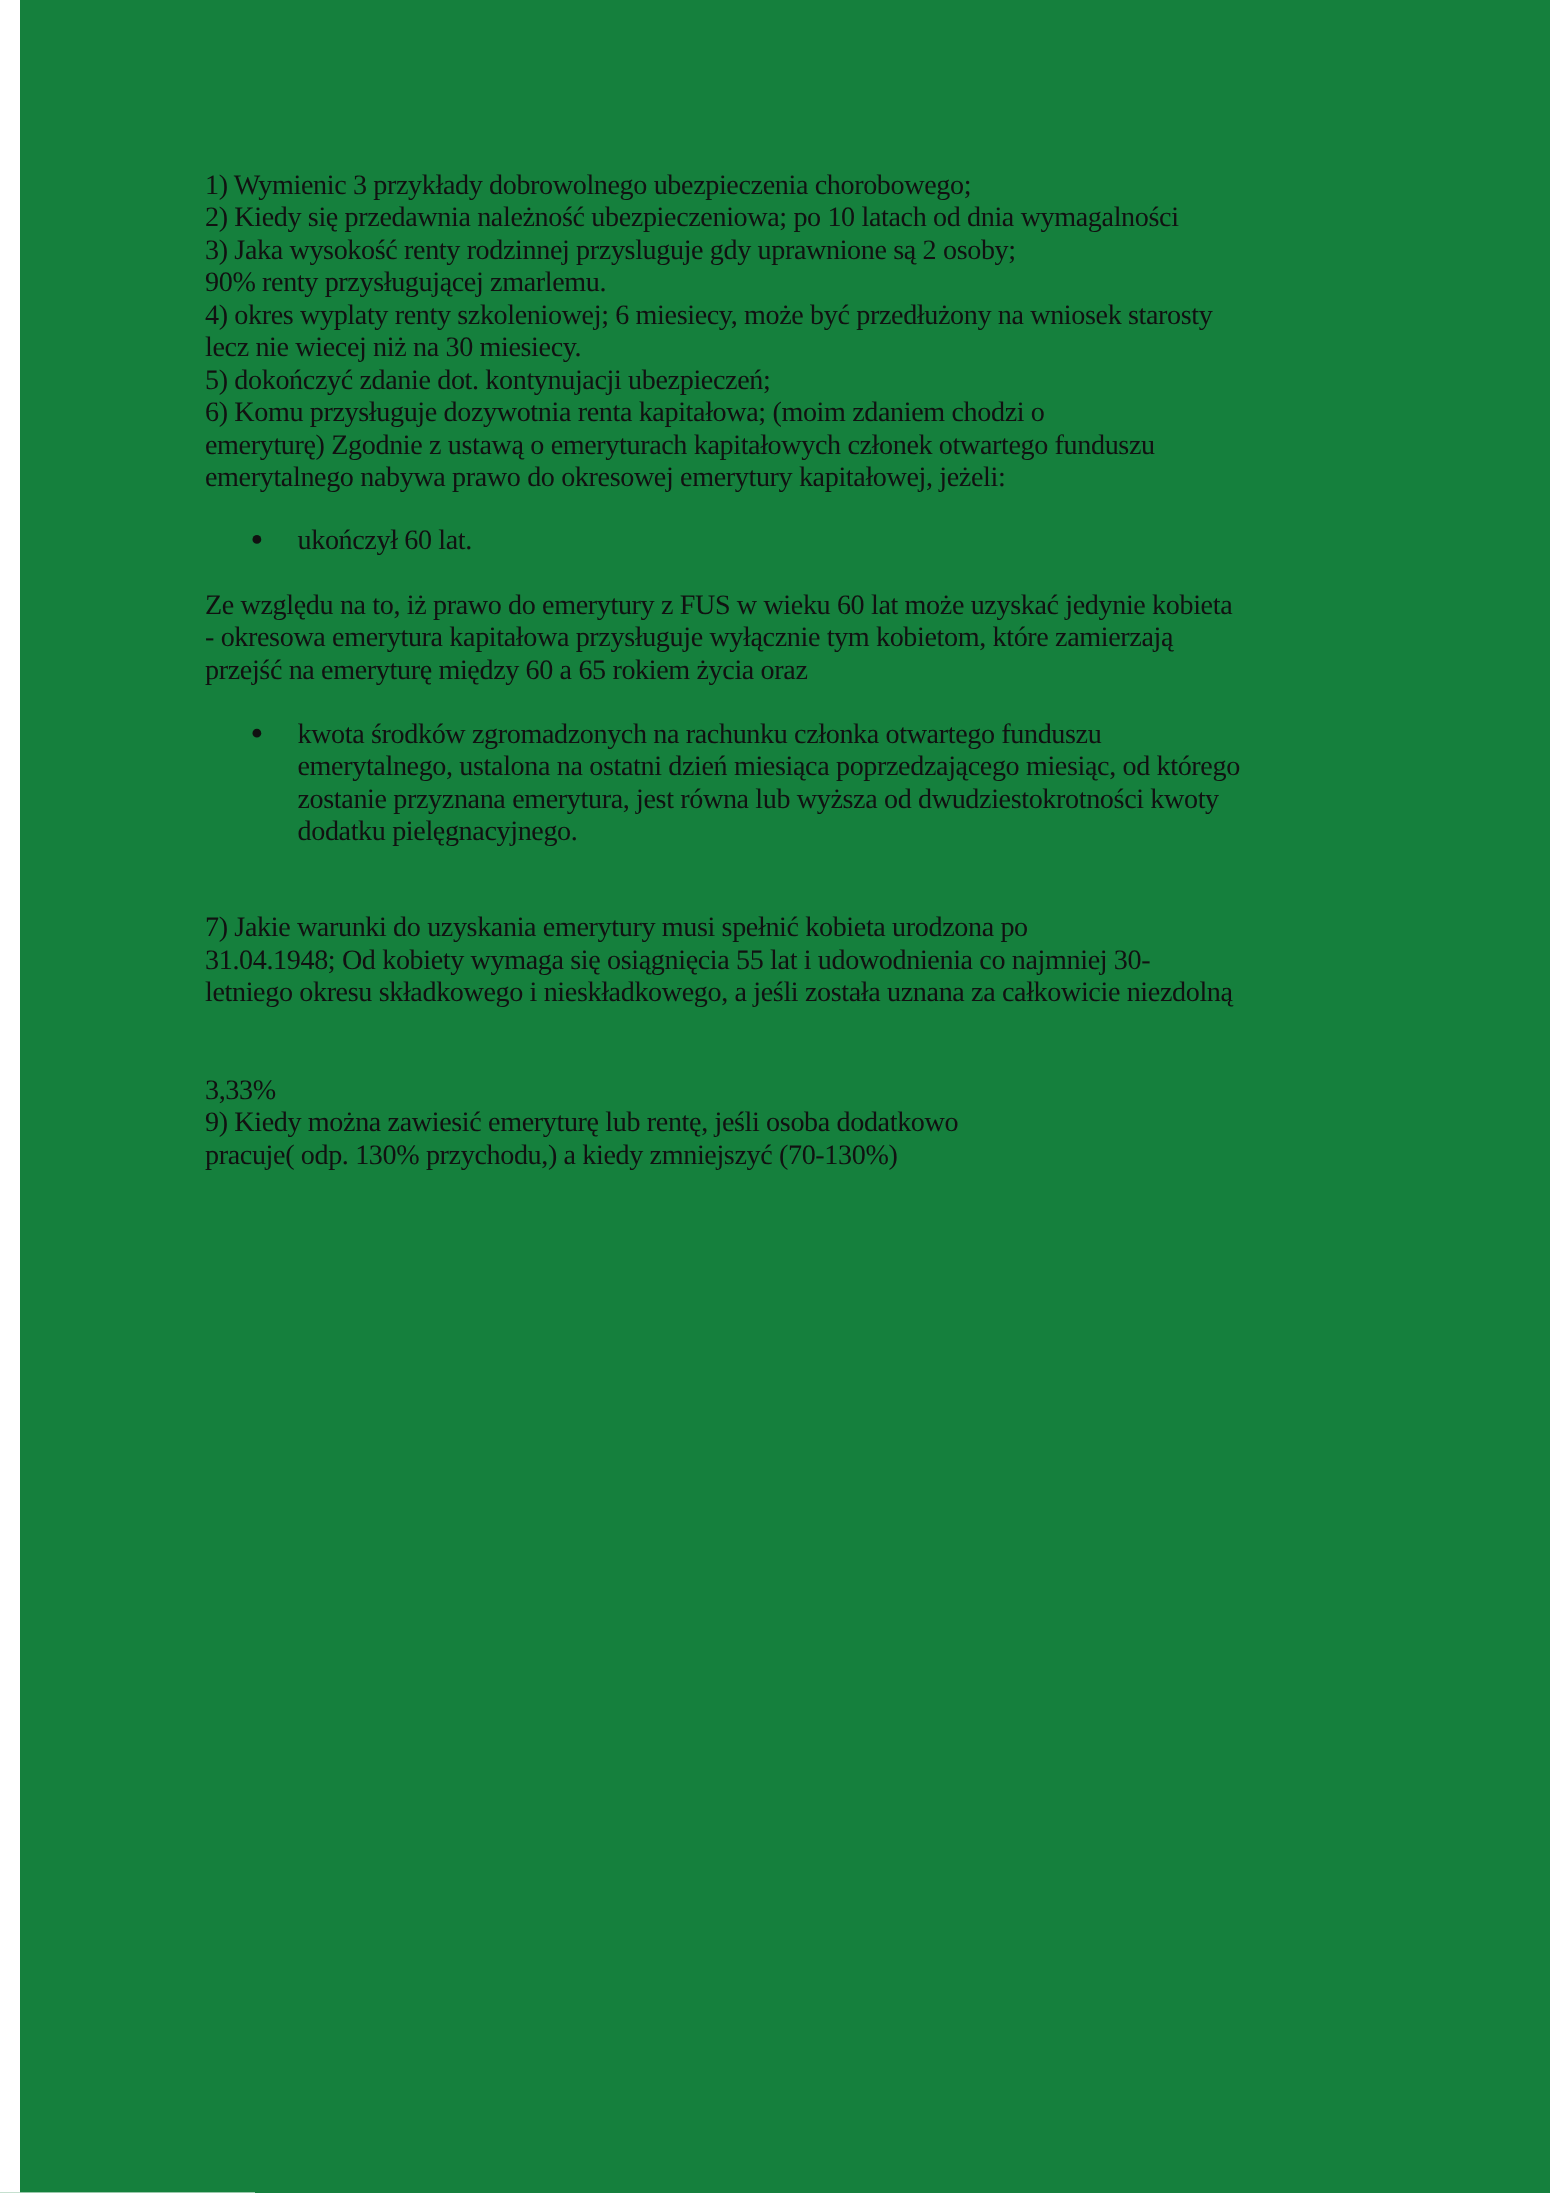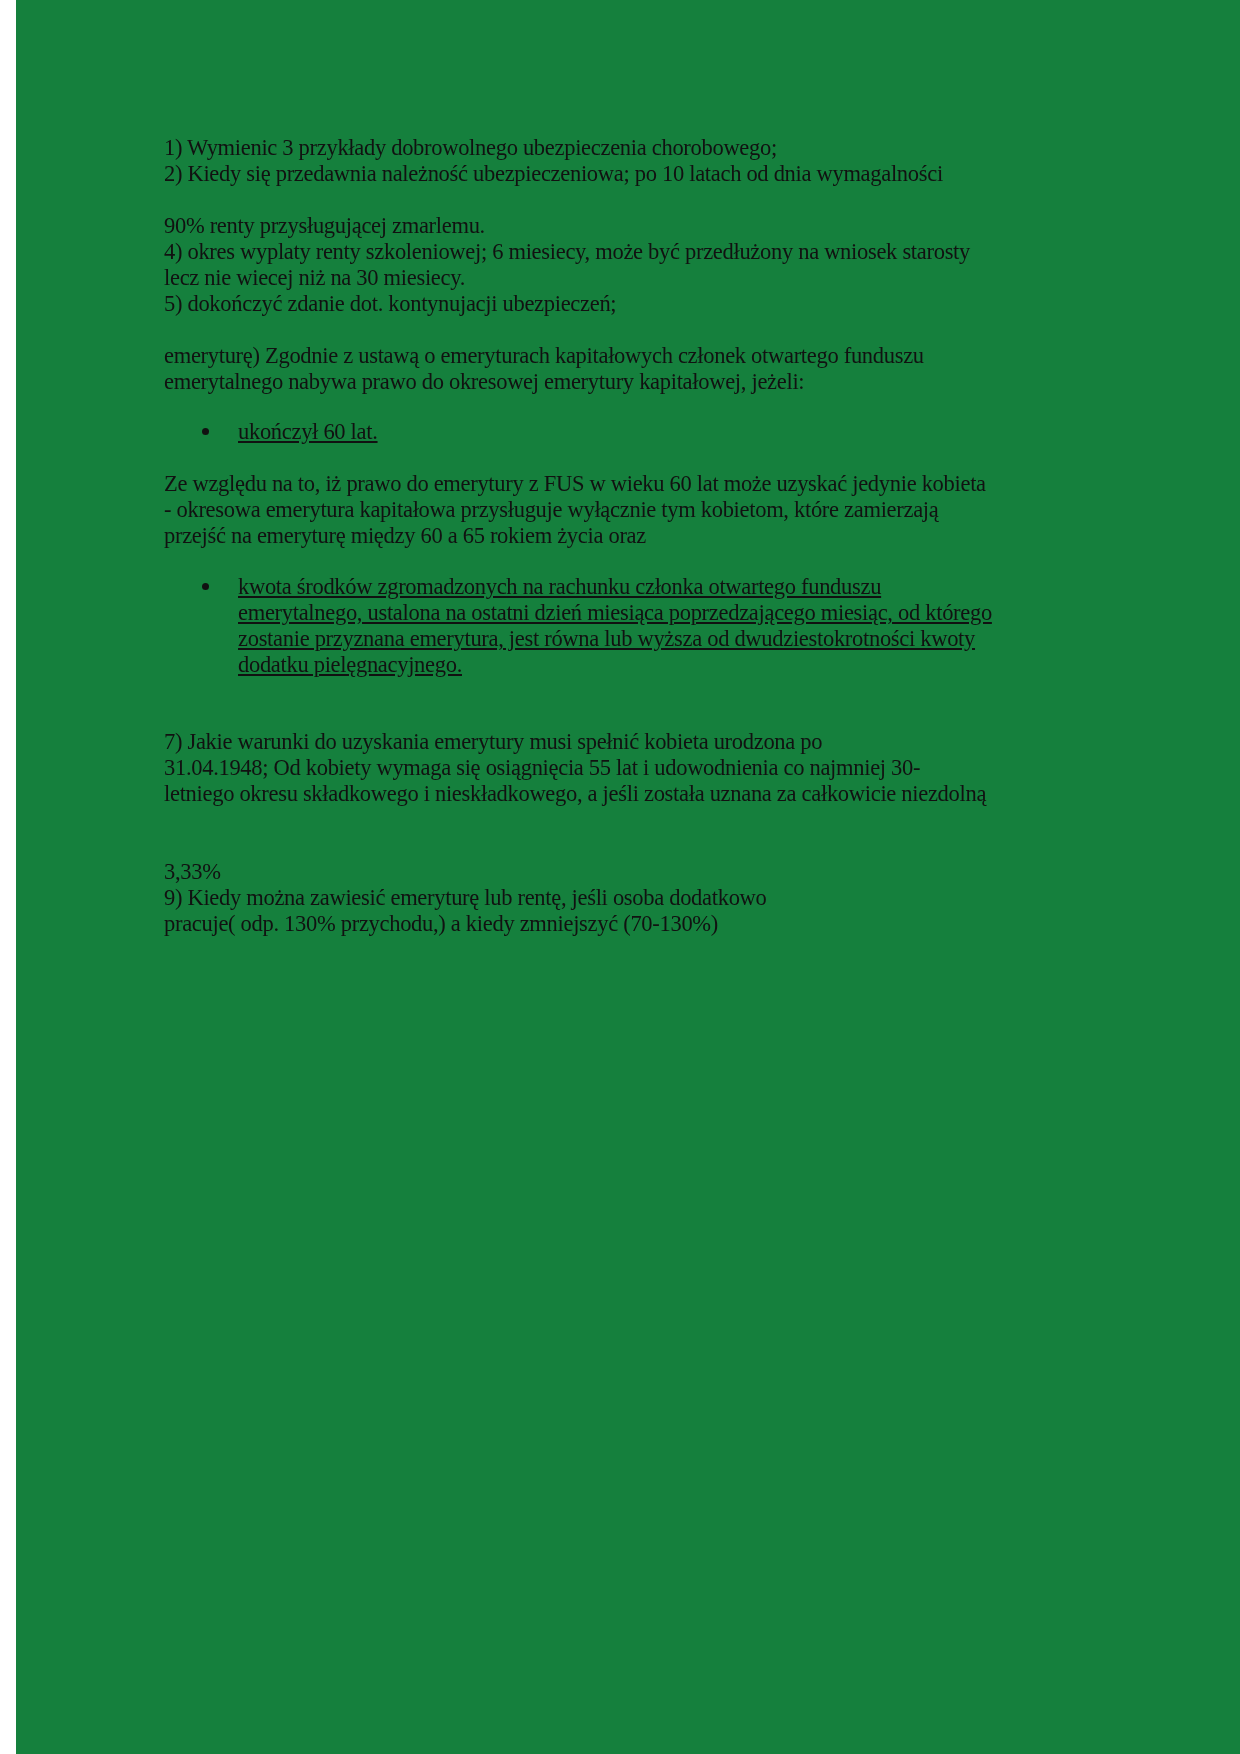--- a/index.html
+++ b/index.html
@@ -28,42 +28,43 @@
       position: absolute;
       left: 148px;
       white-space: nowrap;
       line-height: 29px;
     }
     .bullet-text {
       position: absolute;
       left: 222px;
       white-space: nowrap;
       line-height: 29px;
-      text-decoration: underline;
     }
     .bullet {
       position: absolute;
       left: 186px;
       width: 7px;
       height: 7px;
       border-radius: 50%;
       background: #111111;
     }
   </style>
 </head>
 <body>
 
 <div class="page">
 
   <div class="line" style="top:133px">1) Wymienic 3 przykłady dobrowolnego ubezpieczenia chorobowego;</div>
   <div class="line" style="top:159px">2) Kiedy się przedawnia należność ubezpieczeniowa; po 10 latach od dnia wymagalności</div>
+  <div class="line" style="top:185px">3) Jaka wysokość renty rodzinnej przysluguje gdy uprawnione są 2 osoby;</div>
   <div class="line" style="top:211px">90% renty przysługującej zmarlemu.</div>
   <div class="line" style="top:237px">4) okres wyplaty renty szkoleniowej; 6 miesiecy, może być przedłużony na wniosek starosty</div>
   <div class="line" style="top:263px">lecz nie wiecej niż na 30 miesiecy.</div>
   <div class="line" style="top:289px">5) dokończyć zdanie dot. kontynujacji ubezpieczeń;</div>
+  <div class="line" style="top:315px">6) Komu przysługuje dozywotnia renta kapitałowa; (moim zdaniem chodzi o</div>
   <div class="line" style="top:367px">emerytalnego nabywa prawo do okresowej emerytury kapitałowej, jeżeli:</div>
   <div class="line" style="top:341px">emeryturę) Zgodnie z ustawą o emeryturach kapitałowych członek otwartego funduszu</div>
 
   <div class="bullet" style="top:428px"></div>
   <div class="bullet-text" style="top:417px">ukończył 60 lat.</div>
 
   <div class="line" style="top:469px">Ze względu na to, iż prawo do emerytury z FUS w wieku 60 lat może uzyskać jedynie kobieta</div>
   <div class="line" style="top:495px">- okresowa emerytura kapitałowa przysługuje wyłącznie tym kobietom, które zamierzają</div>
   <div class="line" style="top:521px">przejść na emeryturę między 60 a 65 rokiem życia oraz</div>
 

